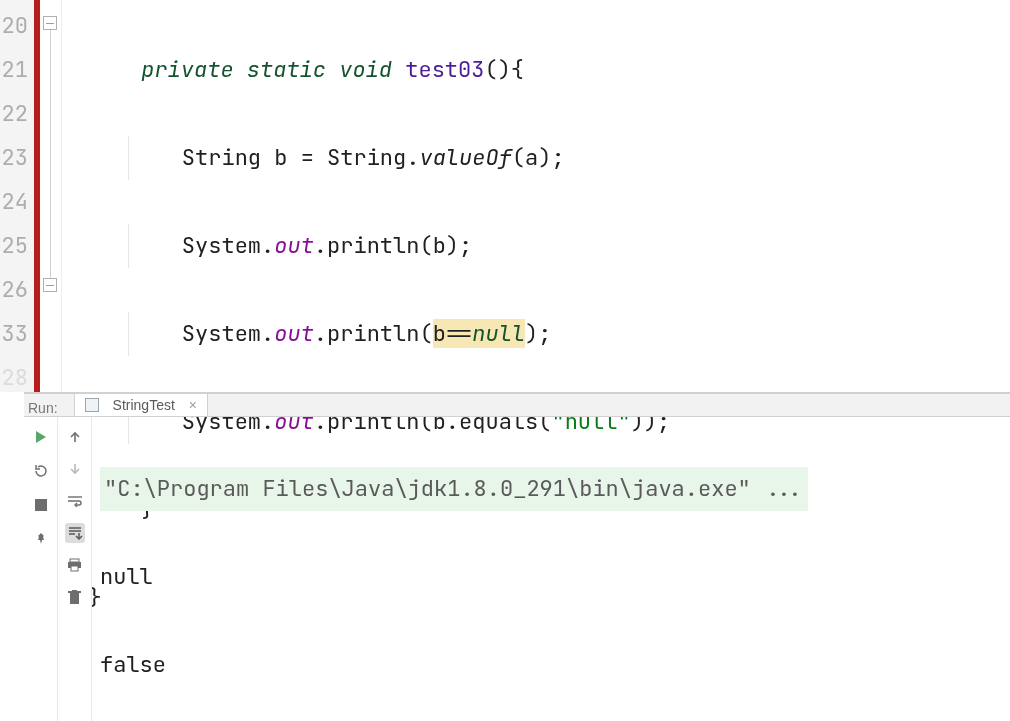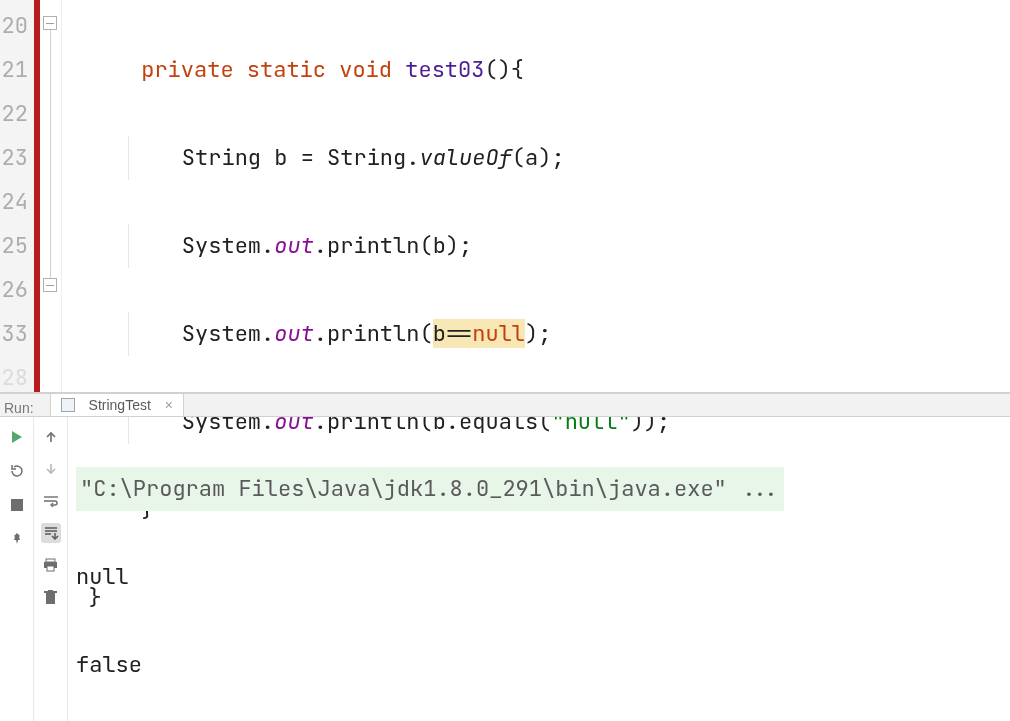--- a/index.html
+++ b/index.html
@@ -6,27 +6,27 @@
   html,body { width:1010px; height:721px; font-family:"JetBrains Mono","Consolas",monospace; background:#fff; overflow:hidden; }
   .editor { display:flex; height:392px; background:#fff; }
   .gutter { width:40px; background:#f4f4f4; color:#adadad; font-size:22px; text-align:right; padding-right:6px; padding-top:4px; line-height:44px; user-select:none; border-right:6px solid #b91c1c;}
   .fold { width:22px; background:#fff; position:relative; border-right:1px solid #eee;}
   .fold-icon { position:absolute; left:3px; width:14px; height:14px; border:1px solid #b0b0b0; background:#fff; }
   .fold-icon::before,.fold-icon::after{content:"";position:absolute;background:#9e9e9e;}
   .fold-icon.minus::before{left:2px;right:2px;top:6px;height:1px;}
   .fold-line { position:absolute; left:10px; width:1px; background:#d0d0d0; }
   .code { flex:1; font-size:22px; line-height:44px; padding-top:4px; color:#212121; white-space:pre; }
   .indent-guide{ display:inline-block; border-left:1px solid #e6e6e6; height:44px; vertical-align:top; }
-  .kw{color:#c2410c;}
+  .kw{color:#14532d;font-style:italic;}
   .mname{color:#4c1d95;}
   .field{color:#871094;font-style:italic;}
   .mcall-i{font-style:italic;}
   .str{color:#067d17;}
   .null-hl{background:#f7e7b4;}
-  .run-panel{ border-top:2px solid #d1d1d1; height:329px; display:flex; flex-direction:column;}
+  .run-panel{ border-top:2px solid #d1d1d1; height:329px; display:flex; flex-direction:column;margin-left:24px;}
   .run-tabs{ height:32px; background:#f2f2f2; border-bottom:1px solid #d1d1d1; display:flex; align-items:stretch; font-family:"Segoe UI",Arial,sans-serif; font-size:14px; color:#5a5a5a;}
   .run-label{ padding:6px 10px 0 4px; color:#787878;}
   .run-tab{ display:flex; align-items:center; gap:14px; padding:0 10px; background:#fff; border-right:1px solid #d1d1d1; border-left:1px solid #d1d1d1; margin-left:6px;}
   .run-tab .file-icon{ width:14px; height:14px; border:1px solid #9aa7b0; background:linear-gradient(#eef3f7,#eef3f7); position:relative;}
   .close-x{ color:#9e9e9e; font-size:14px; cursor:pointer;}
   .run-body{ flex:1; display:flex; }
   .tool-col{ width:34px; background:#fff; border-right:1px solid #e8e8e8; display:flex; flex-direction:column; align-items:center; padding-top:10px; gap:14px;}
   .tool-col2{ width:34px; background:#fff; border-right:1px solid #e8e8e8; display:flex; flex-direction:column; align-items:center; padding-top:10px; gap:12px;}
   .ico{ width:20px; height:20px; display:flex; align-items:center; justify-content:center; color:#6e6e6e; cursor:pointer;}
   .ico svg{ display:block; }

